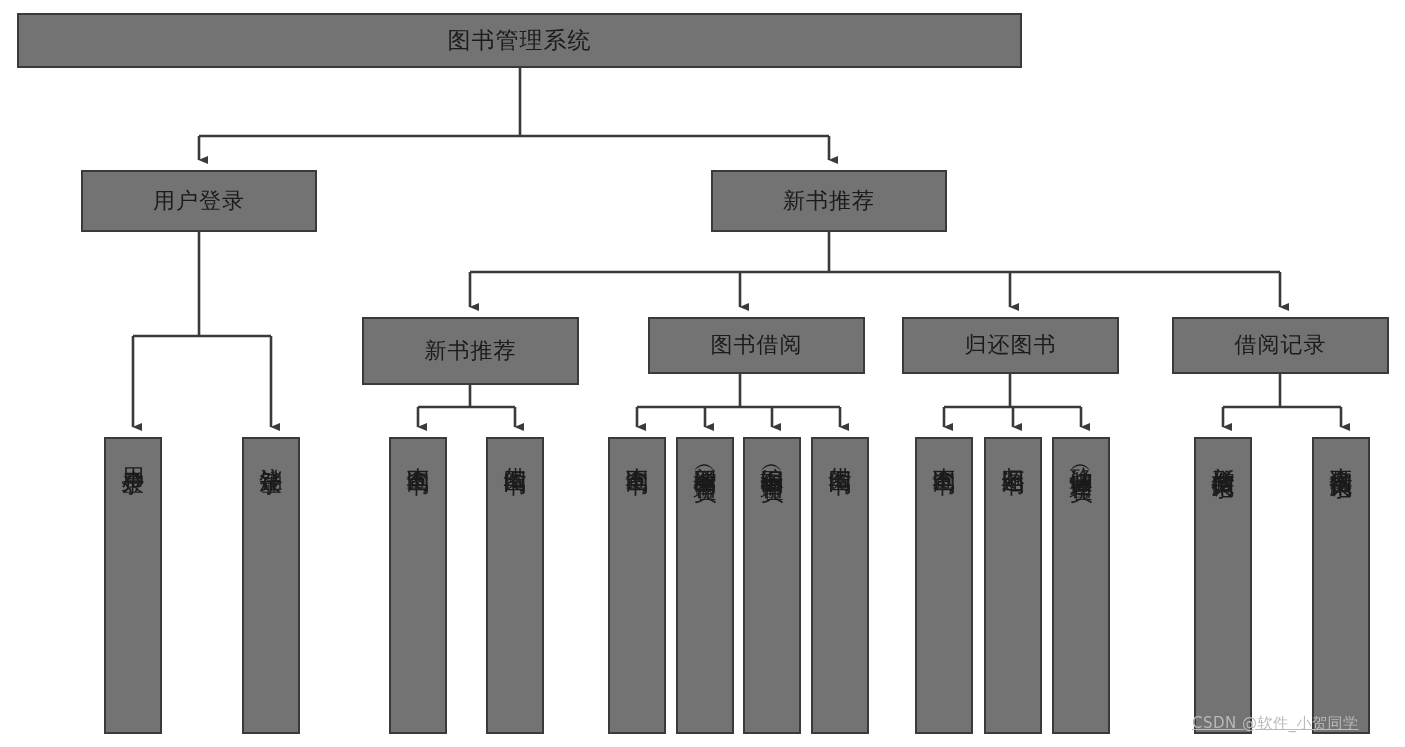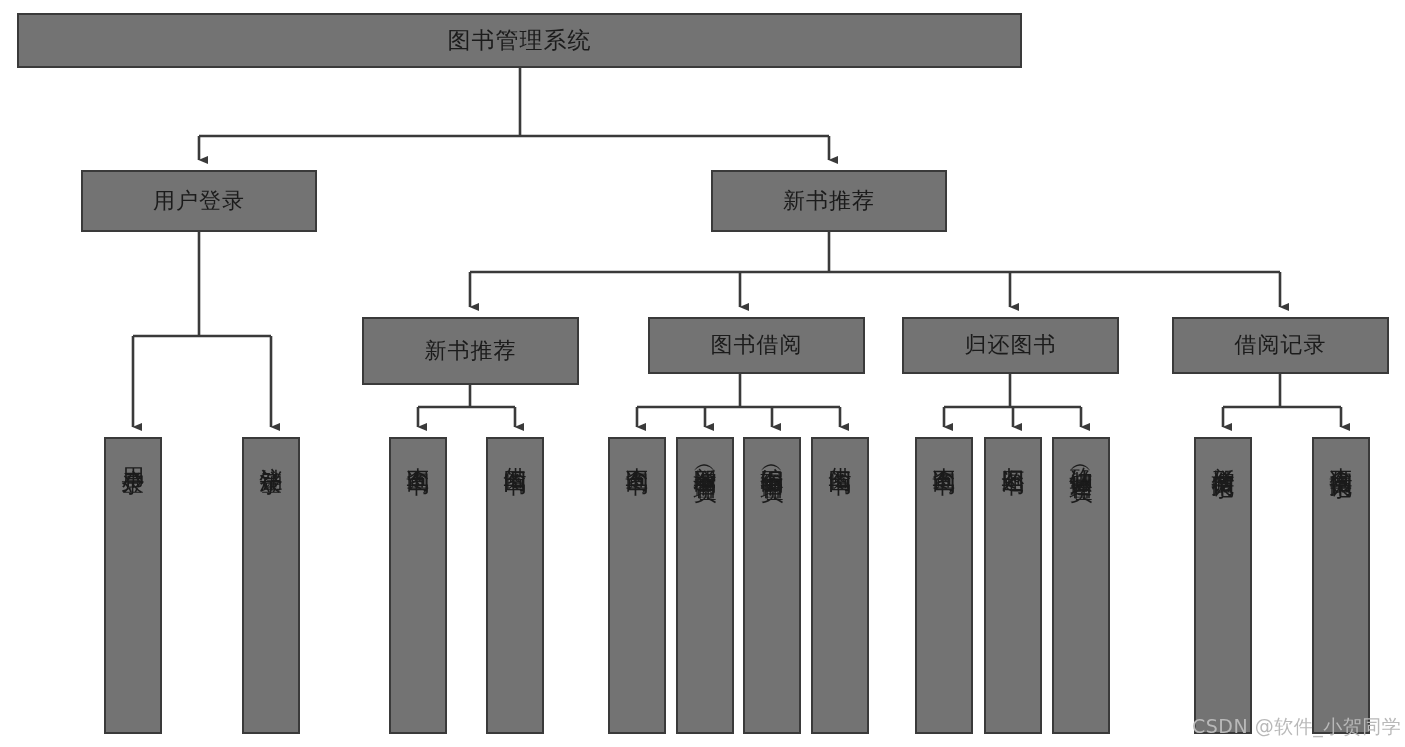--- a/index.html
+++ b/index.html
@@ -54,25 +54,26 @@
     writing-mode: vertical-rl;
     text-orientation: upright;
     font-size: 23px;
     line-height: 1.18;
     letter-spacing: 2px;
     white-space: nowrap;
     text-align: left;
   }
   .watermark {
     position: absolute;
-    font-size: 19px;
+    font-size: 15px;
     color: #b9b9b9;
     white-space: nowrap;
     z-index: 6;
     letter-spacing: 0.5px;
+    text-decoration: underline;
   }
 </style>
 </head>
 <body>
 
 <div id="diagram-root">
 
   <svg id="edges-layer" viewBox="0 0 1405 747" xmlns="http://www.w3.org/2000/svg">
     <defs>
       <marker id="arrowhead" markerWidth="9" markerHeight="10" refX="4.5" refY="9.4" orient="auto" markerUnits="userSpaceOnUse">

